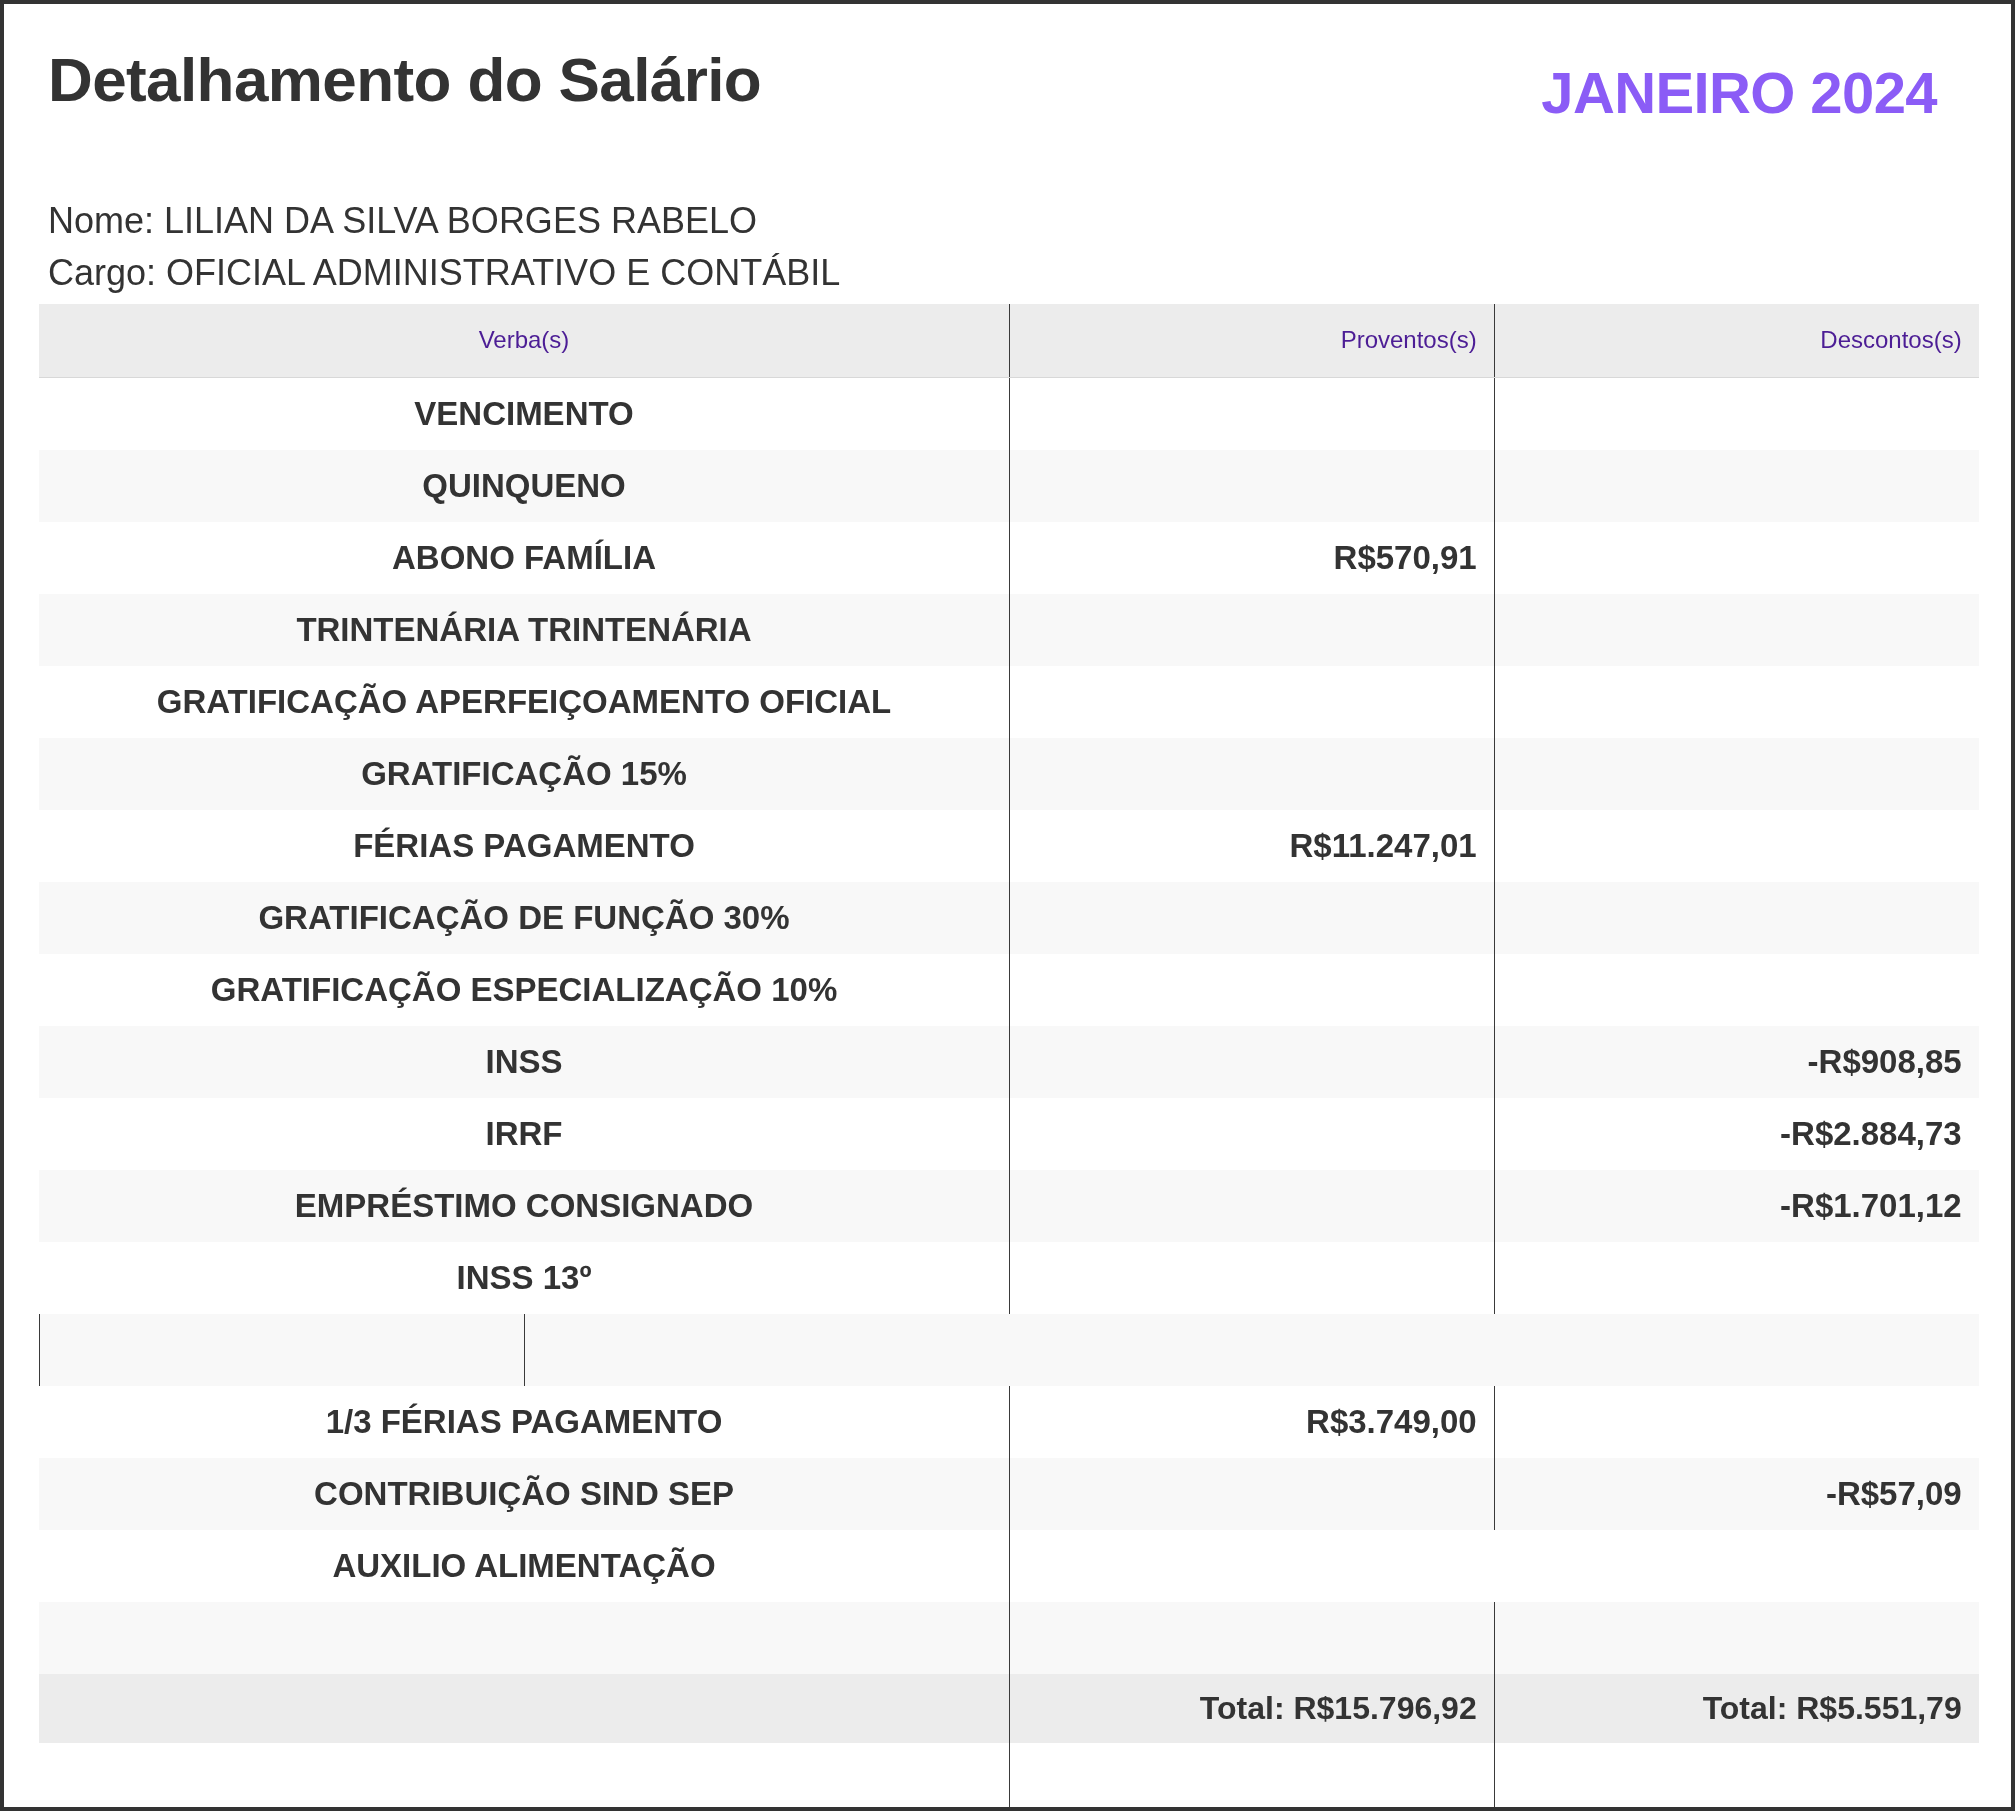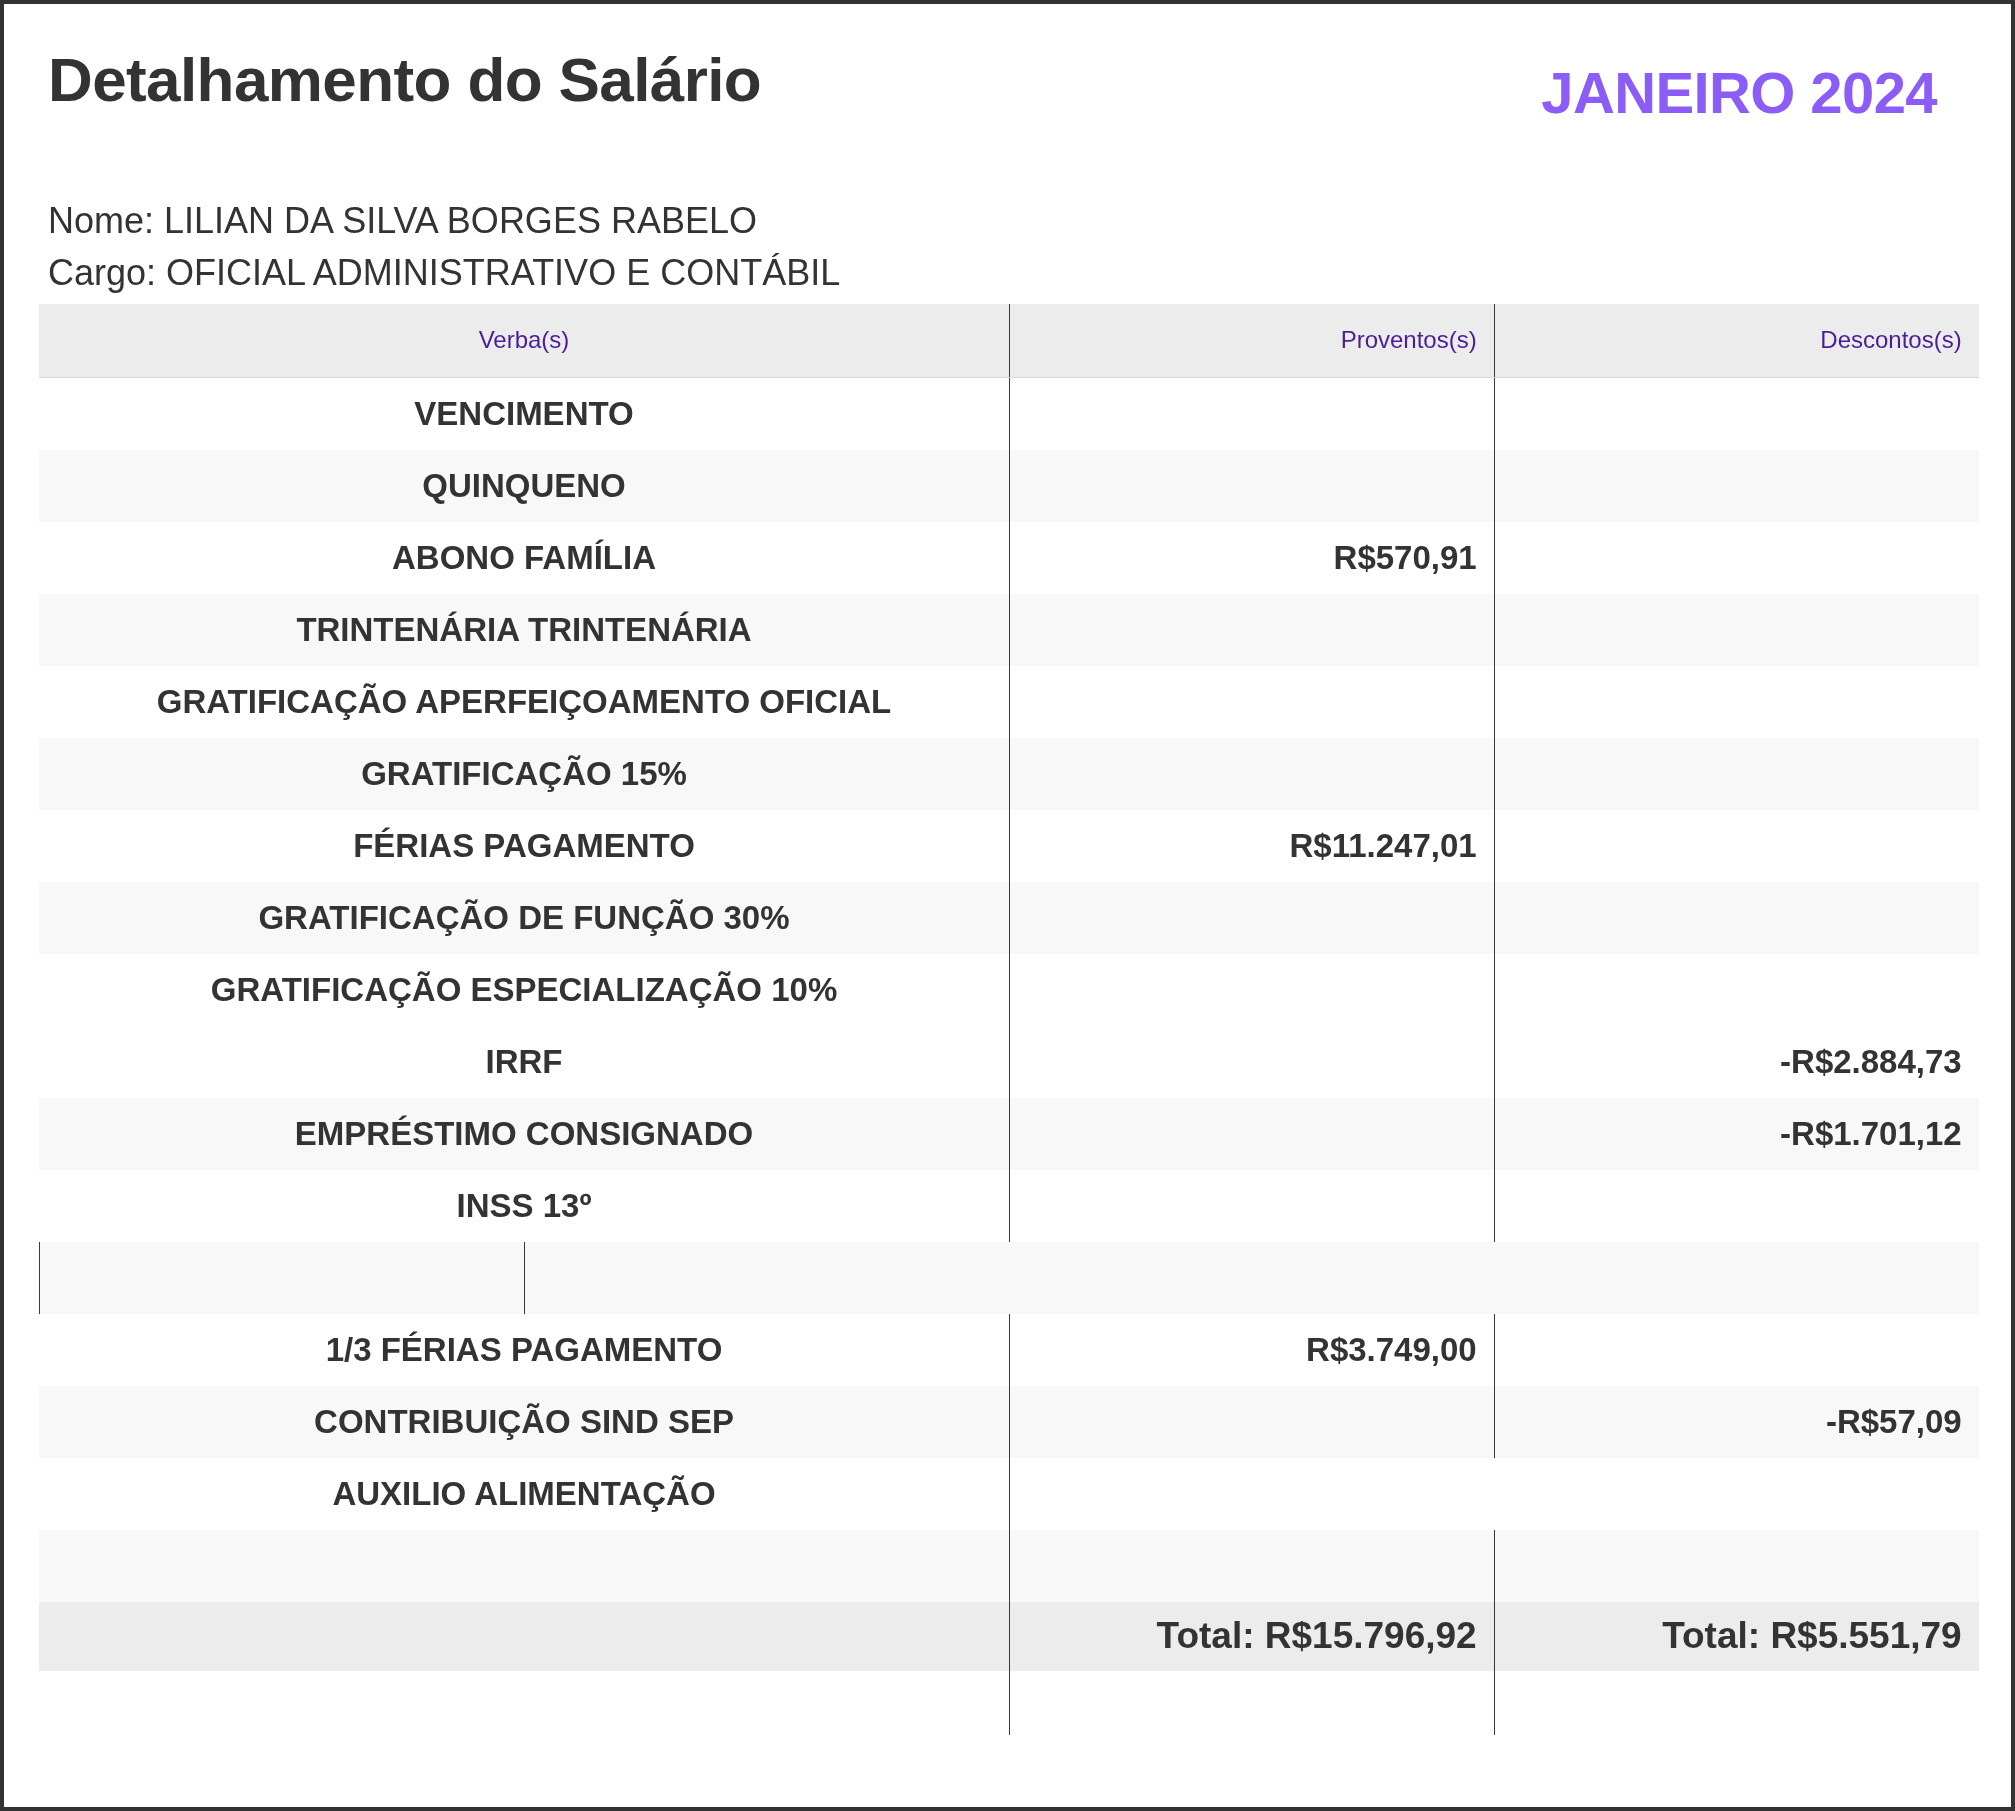--- a/index.html
+++ b/index.html
@@ -38,21 +38,21 @@
   .col1{
     width:50%; display:flex; align-items:center; justify-content:center;
     text-align:center; padding:0 12.4px;
   }
   .col2, .col3{
     width:25%; display:flex; align-items:center; justify-content:flex-end;
     border-left:1.9px solid #3a3a3a; padding-right:17.3px; text-align:left;padding-left:16px;
   }
   .cell-text{ font-weight:700; font-size:33px; color:#333333; }
   .total-row{ height:69px; background:#ececec; }
-  .total-row .cell-text{ font-size:37px; }
+  .total-row .cell-text{ font-size:32px; }
   .filler-row{ height:64px; background:#ffffff; }
 </style>
 </head>
 <body>
 
 <div class="page">
 
   <header class="page-header">
     <h1 class="page-title">Detalhamento do Salário</h1>
     <div class="period">JANEIRO 2024</div>
@@ -117,20 +117,25 @@
         <div class="row data-row striped">
     <div class="col1 cell-text">GRATIFICAÇÃO DE FUNÇÃO 30%</div>
     <div class="col2 cell-text"></div>
     <div class="col3 cell-text"></div>
   </div>
         <div class="row data-row">
     <div class="col1 cell-text">GRATIFICAÇÃO ESPECIALIZAÇÃO 10%</div>
     <div class="col2 cell-text"></div>
     <div class="col3 cell-text"></div>
   </div>
+        <div class="row data-row striped">
+    <div class="col1 cell-text">INSS</div>
+    <div class="col2 cell-text"></div>
+    <div class="col3 cell-text">-R$908,85</div>
+  </div>
         <div class="row data-row">
     <div class="col1 cell-text">IRRF</div>
     <div class="col2 cell-text"></div>
     <div class="col3 cell-text">-R$2.884,73</div>
   </div>
         <div class="row data-row striped">
     <div class="col1 cell-text">EMPRÉSTIMO CONSIGNADO</div>
     <div class="col2 cell-text"></div>
     <div class="col3 cell-text">-R$1.701,12</div>
   </div>

